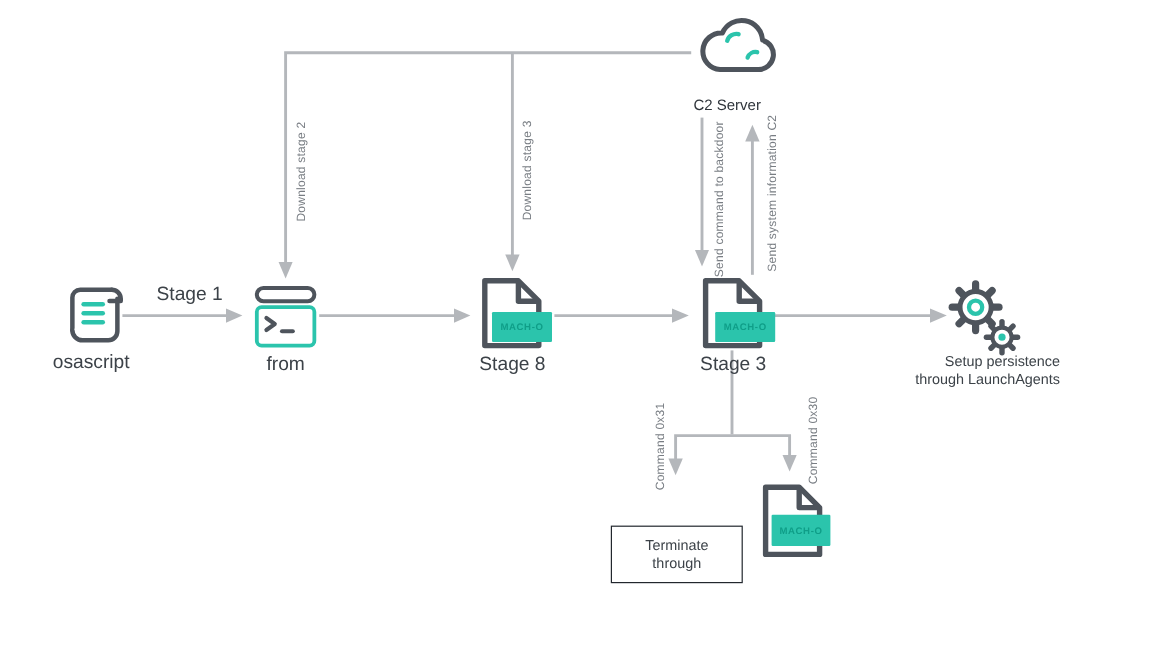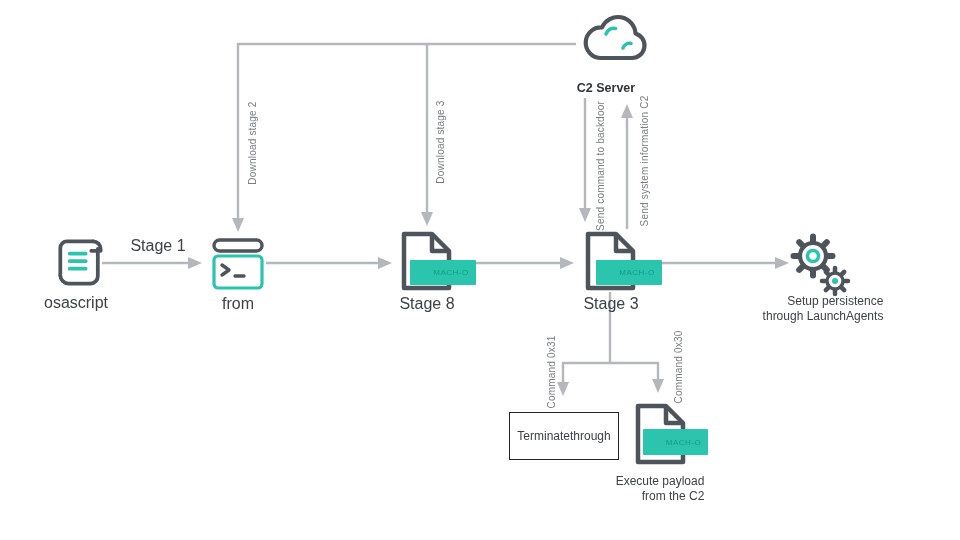--- a/index.html
+++ b/index.html
@@ -11,38 +11,38 @@
   svg.wires{position:absolute;left:0;top:0;width:960px;height:540px;}
   .wire{stroke:var(--line,#b4b7bb);stroke-width:2.4;fill:none;}
   .marker-fill{fill:var(--line,#b4b7bb);}
   .icon{position:absolute;}
   .sd{stroke:var(--icon-stroke,#4e545c);}
   .st{stroke:var(--accent,#2bc4ac);}
   .hlabel{
     position:absolute;transform:translate(-50%,-50%);white-space:nowrap;
     font-size:16px;color:var(--text,#3c4248);text-align:center;
   }
-  .hlabel.bold{font-weight:bold;color:#2f353b;font-size:12.5px;}
+  .hlabel.bold{font-weight:normal;color:#2f353b;font-size:12.5px;}
   .vlabel{
     position:absolute;transform:translate(-50%,-50%) rotate(-90deg);white-space:nowrap;
     font-size:10px;color:var(--muted-text,#787d83);letter-spacing:.2px;
   }
   .mlabel{
     position:absolute;transform:translate(-50%,-50%);text-align:right;
     font-size:12px;color:var(--text,#3c4248);line-height:15px;white-space:nowrap;
   }
   .badge{
     position:absolute;background:var(--accent,#2bc4ac);color:var(--badge-text,#109e88);
-    font-size:8px;font-weight:normal;letter-spacing:.5px;
-    display:flex;align-items:center;justify-content:center;border-radius:1px;padding-left:16px;
+    font-size:8px;font-weight:bold;letter-spacing:.5px;
+    display:flex;align-items:center;justify-content:center;border-radius:1px;
   }
   .tbox{
     position:absolute;background:#fff;border:1.5px solid var(--box-border,#22272d);
-    display:flex;flex-direction:row;align-items:center;justify-content:center;
-    font-size:12px;color:var(--text,#3c4248);line-height:15px;
+    display:flex;flex-direction:column;align-items:center;justify-content:center;
+    font-size:12px;color:var(--text,#3c4248);line-height:15px;margin-top:26px;
   }
 </style>
 </head>
 <body>
 
 <div class="canvas">
 
   <svg class="wires">
     <defs>
       <marker id="arr" markerUnits="userSpaceOnUse" markerWidth="15" markerHeight="13" refX="9" refY="6" orient="auto">
@@ -138,24 +138,20 @@
   <div class="hlabel" style="left:238px;top:304px">from</div>
   <div class="hlabel" style="left:427px;top:304px">Stage 8</div>
   <div class="hlabel" style="left:611px;top:304px">Stage 3</div>
   <div class="hlabel bold" style="left:606px;top:88px">C2 Server</div>
 
   <div class="mlabel" style="left:823px;top:309px">
     <div>Setup persistence</div>
     <div>through LaunchAgents</div>
   </div>
 
-  <div class="mlabel" style="left:660px;top:489px">
-    <div>Execute payload</div>
-    <div>from the C2</div>
-  </div>
 
   <div class="hlabel" style="left:158px;top:246px">Stage 1</div>
   <div class="vlabel" style="left:252px;top:143px">Download stage 2</div>
   <div class="vlabel" style="left:440px;top:142px">Download stage 3</div>
   <div class="vlabel" style="left:600px;top:166px">Send command to backdoor</div>
   <div class="vlabel" style="left:644px;top:161px">Send system information C2</div>
   <div class="vlabel" style="left:551px;top:372px">Command 0x31</div>
   <div class="vlabel" style="left:678px;top:367px">Command 0x30</div>
 
 </div>

